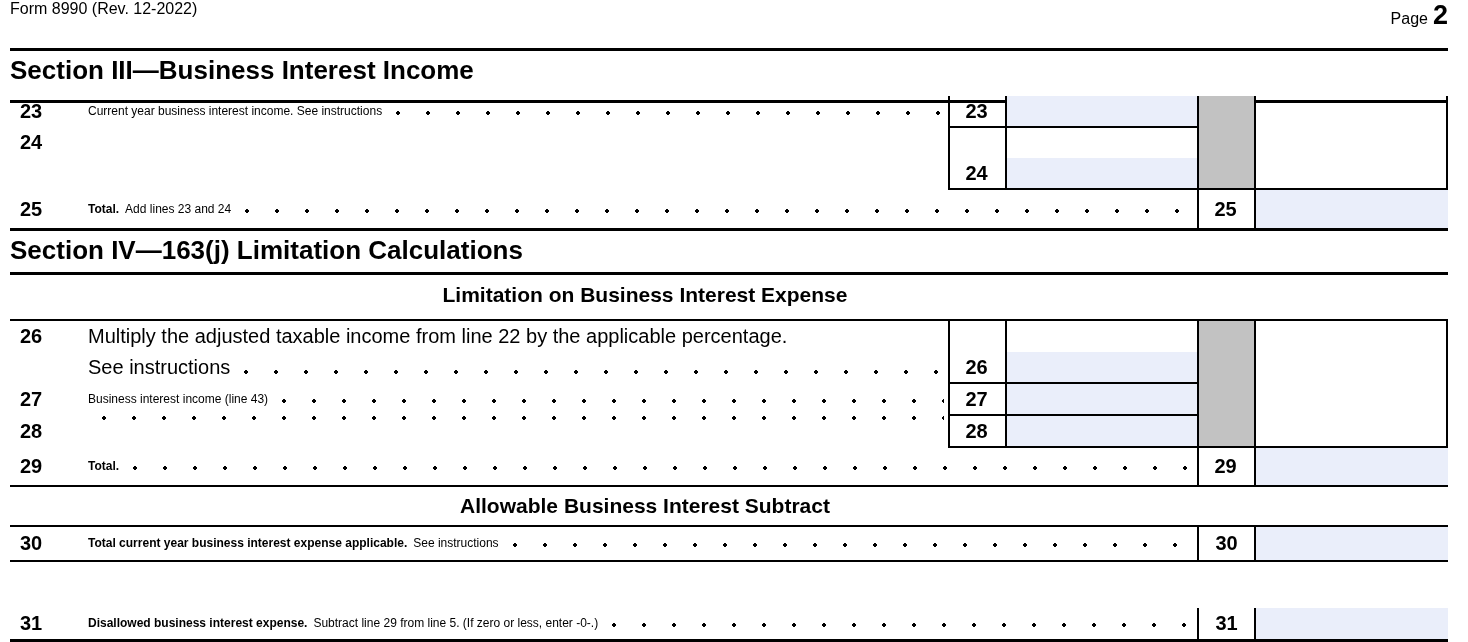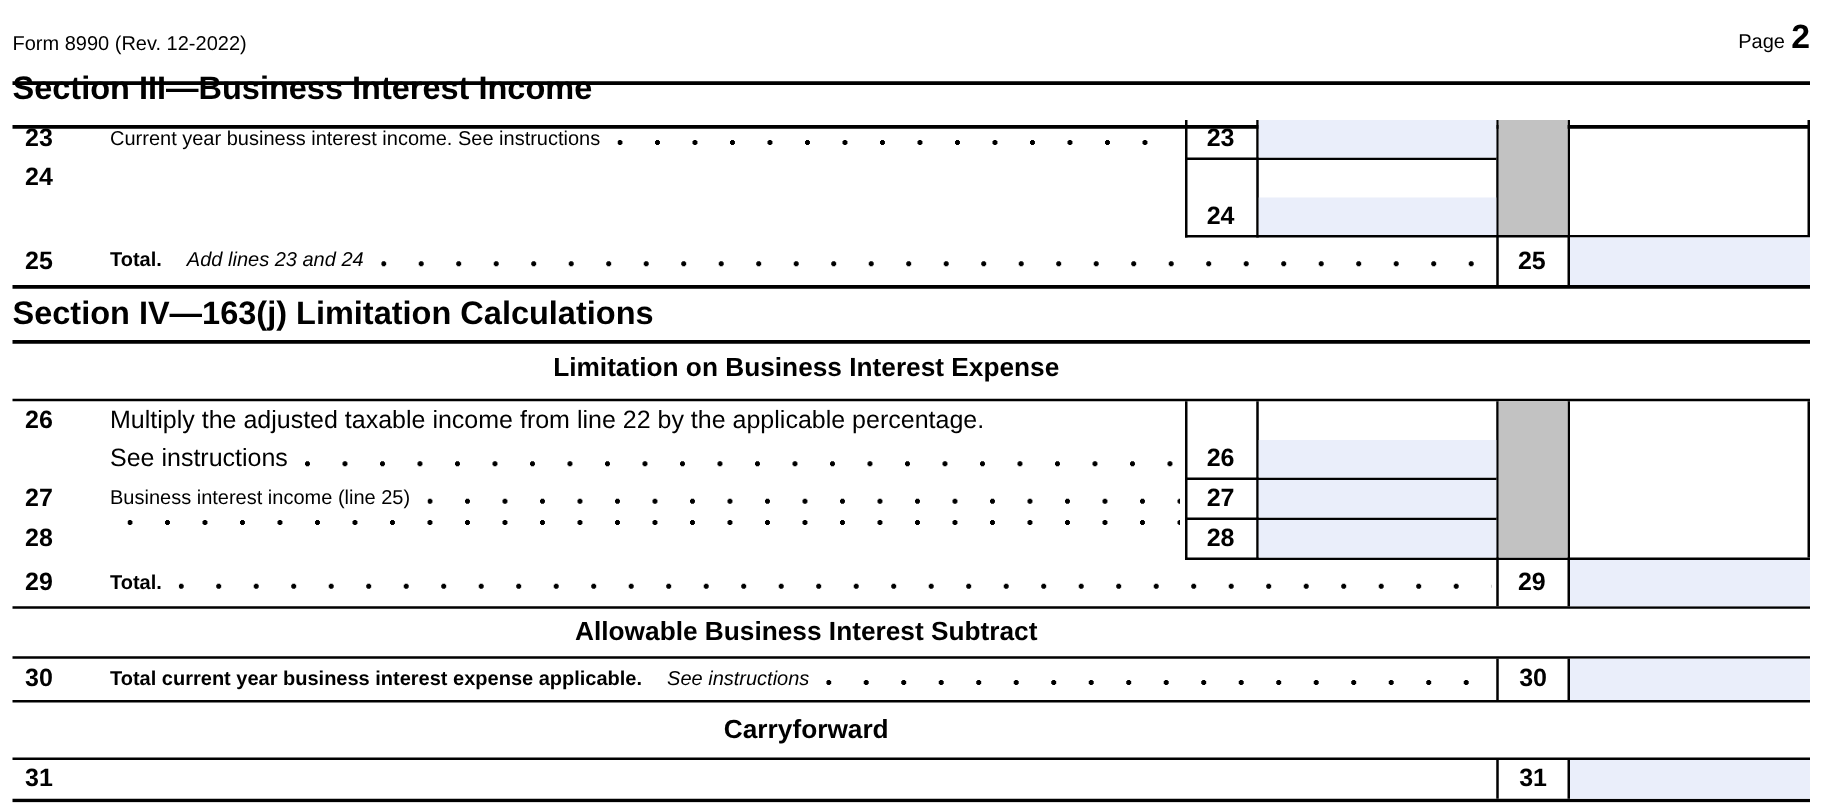--- a/index.html
+++ b/index.html
@@ -2,21 +2,21 @@
 <html><head>
 <meta charset="utf-8">
 <style>
   html,body{margin:0;padding:0;background:#fff;}
   .page{position:relative;width:1468px;height:642px;background:#fff;
         font-family:"Liberation Sans",sans-serif;color:#000;overflow:hidden;
         --shade:#eaeefa;--gray:#c2c2c2;--ink:#000;}
   .blk{position:absolute;left:10px;right:20px;}
   
   .hdr{top:0;height:45px;border-bottom:3px solid var(--ink);display:flex;
-       justify-content:space-between;align-items:flex-end;padding-bottom:20px;}
+       justify-content:space-between;align-items:flex-start;padding-bottom:3px;}
   .hdr-left{font-size:16px;}
   .hdr-right{display:flex;align-items:baseline;gap:5px;}
   .pg-word{font-size:16px;}
   .pg-num{font-size:27px;font-weight:bold;}
   
   .sec-title{font-size:26px;font-weight:bold;border-bottom:3px solid var(--ink);}
   .st3{top:48px;height:45px;padding-top:7px;box-sizing:content-box;}
   .st4{top:231px;height:37px;padding-top:4px;}
   
   .subhead{border-bottom:2px solid var(--ink);}
@@ -28,24 +28,24 @@
   .sh3{top:562px;height:44px;}
   .sh3 .ctr{line-height:44px;}
   
   .tbl{position:absolute;}
   .t1{top:96px;height:132px;border-bottom:3px solid var(--ink);}
   .t2{top:321px;height:164px;border-bottom:2px solid var(--ink);}
   .strip{position:absolute;}
   .r30{top:527px;height:33px;border-bottom:2px solid var(--ink);}
   .r31{top:608px;height:31px;border-bottom:3px solid var(--ink);}
   .lnum{position:absolute;left:10px;font-size:20px;font-weight:bold;}
-  .lbl{position:absolute;left:78px;font-size:16px;display:flex;align-items:baseline;
+  .lbl{position:absolute;left:78px;font-size:12px;display:flex;align-items:baseline;
        white-space:nowrap;overflow:hidden;text-align:center;}
   .lbl .b{font-weight:bold;}
-  .lbl .rest{margin-left:20px;font-style:italic;}
+  .lbl .rest{margin-left:6px;}
   .lbl2{position:absolute;left:78px;font-size:20px;white-space:nowrap;overflow:hidden;}
   .lbl2 .ln{line-height:31px;}
   .lbl2 .ln.fx{display:flex;align-items:baseline;}
   .leader{flex:1 1 auto;align-self:baseline;height:4px;min-width:28px;
           margin:0 4px 0 14px;
           background-image:radial-gradient(circle 2px at 2px 2px,var(--ink) 95%,transparent);
           background-size:30px 4px;background-repeat:repeat-x;background-position:left bottom;}
   .vl{position:absolute;width:2px;background:var(--ink);}
   .hl{position:absolute;height:2px;background:var(--ink);}
   .gray{position:absolute;background:var(--gray);}
@@ -116,21 +116,21 @@
     <div class="lbl2" style="top:0;right:500px">
       <div class="ln">Multiply the adjusted taxable income from line 22 by the applicable percentage.</div>
       <div class="ln fx">
         <span>See instructions</span>
         <span class="leader"></span>
       </div>
     </div>
 
     <span class="lnum" style="top:63px;line-height:30px">27</span>
     <div class="lbl" style="top:63px;right:500px;height:30px;line-height:30px">
-      <span>Business interest income (line 25)</span>
+      <span>Business interest income (line 43)</span>
       <span class="leader"></span>
     </div>
 
     <span class="lnum" style="top:95px;line-height:30px">28</span>
     <div class="lbl" style="top:95px;right:500px;height:30px;line-height:30px">
       <span class="leader"></span>
     </div>
 
     <span class="lnum" style="top:127px;line-height:37px">29</span>
     <div class="lbl" style="top:127px;right:251px;height:37px;line-height:37px">
@@ -167,23 +167,25 @@
     <span class="lnum" style="top:0;line-height:33px">30</span>
     <div class="lbl" style="top:0;right:251px;height:33px;line-height:33px">
       <span class="b">Total current year business interest expense applicable.</span>
       <span class="rest">See instructions</span>
       <span class="leader"></span>
     </div>
     <div class="numbox" style="line-height:33px">30</div>
     <div class="fld30"></div>
   </div>
 
-  <div class="blk subhead sh3">
-    <div class="ctr">Carryforward</div>
-  </div>
 
   <div class="blk strip r31">
     <span class="lnum" style="top:0;line-height:31px">31</span>
+    <div class="lbl" style="top:0;right:251px;height:31px;line-height:31px">
+      <span class="b">Disallowed business interest expense.</span>
+      <span class="rest">Subtract line 29 from line 5. (If zero or less, enter -0-.)</span>
+      <span class="leader"></span>
+    </div>
     <div class="numbox" style="line-height:31px">31</div>
     <div class="fld30"></div>
   </div>
 
 </div>
 
 </body></html>

